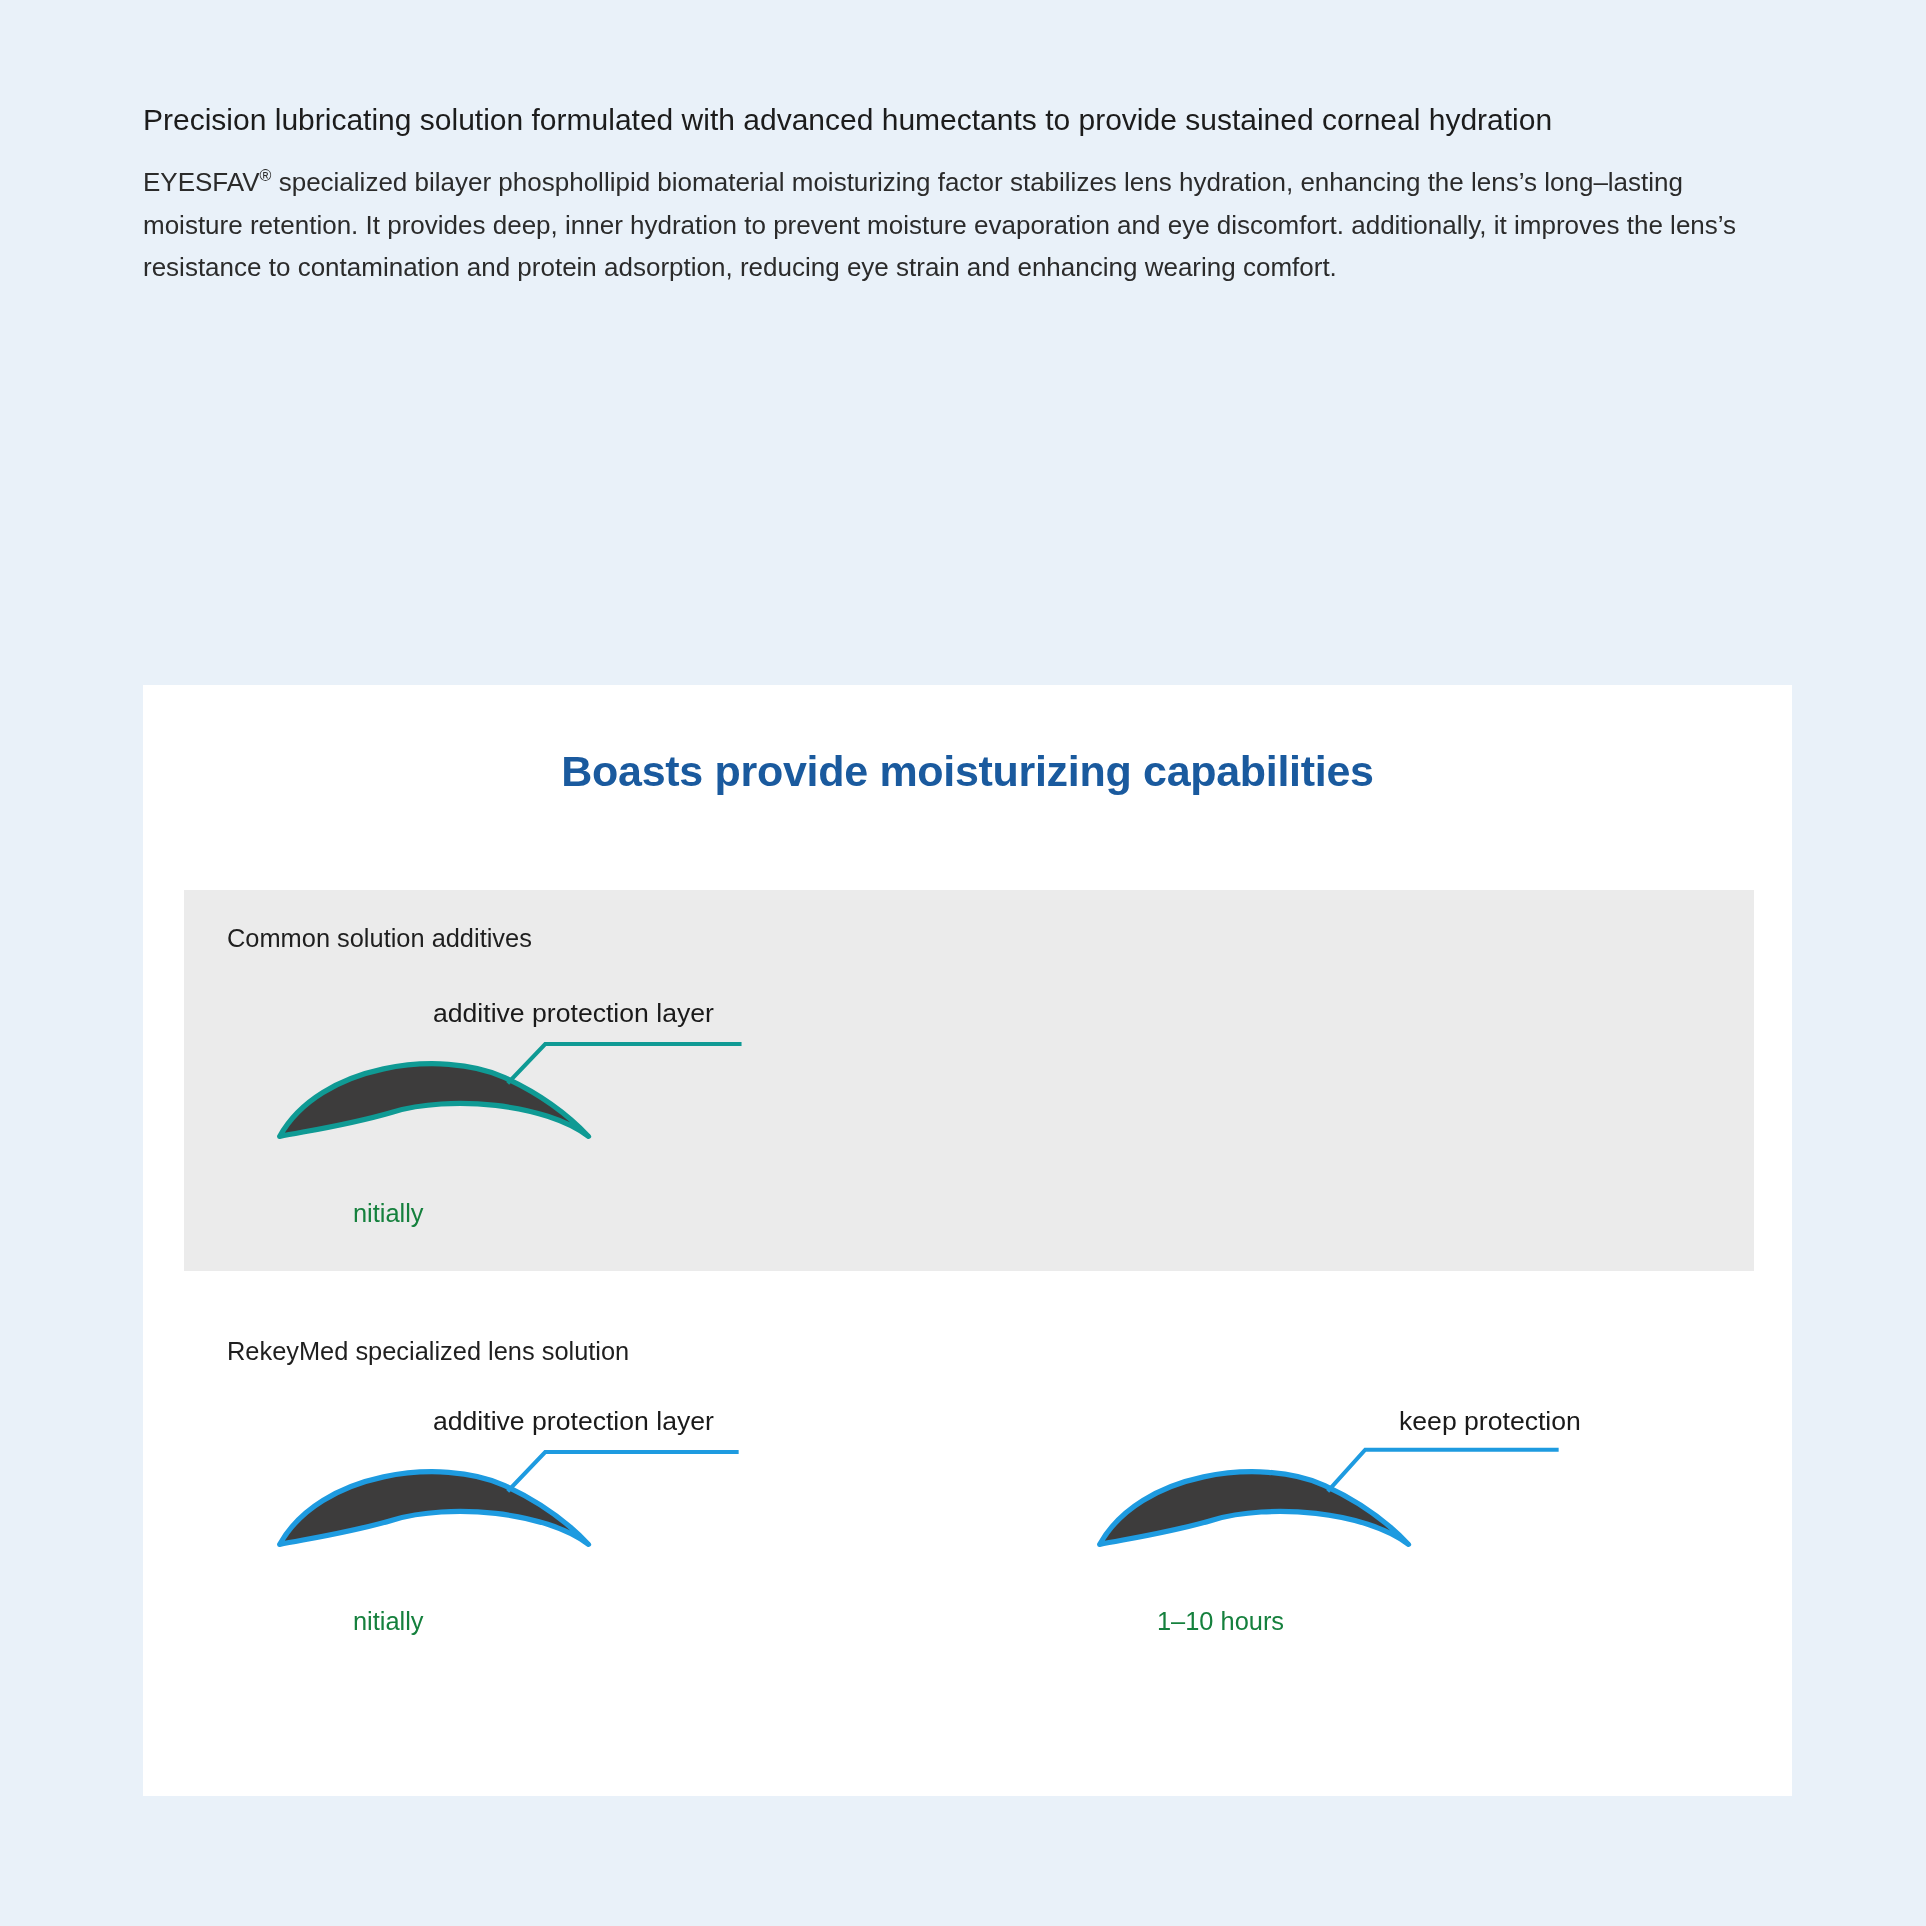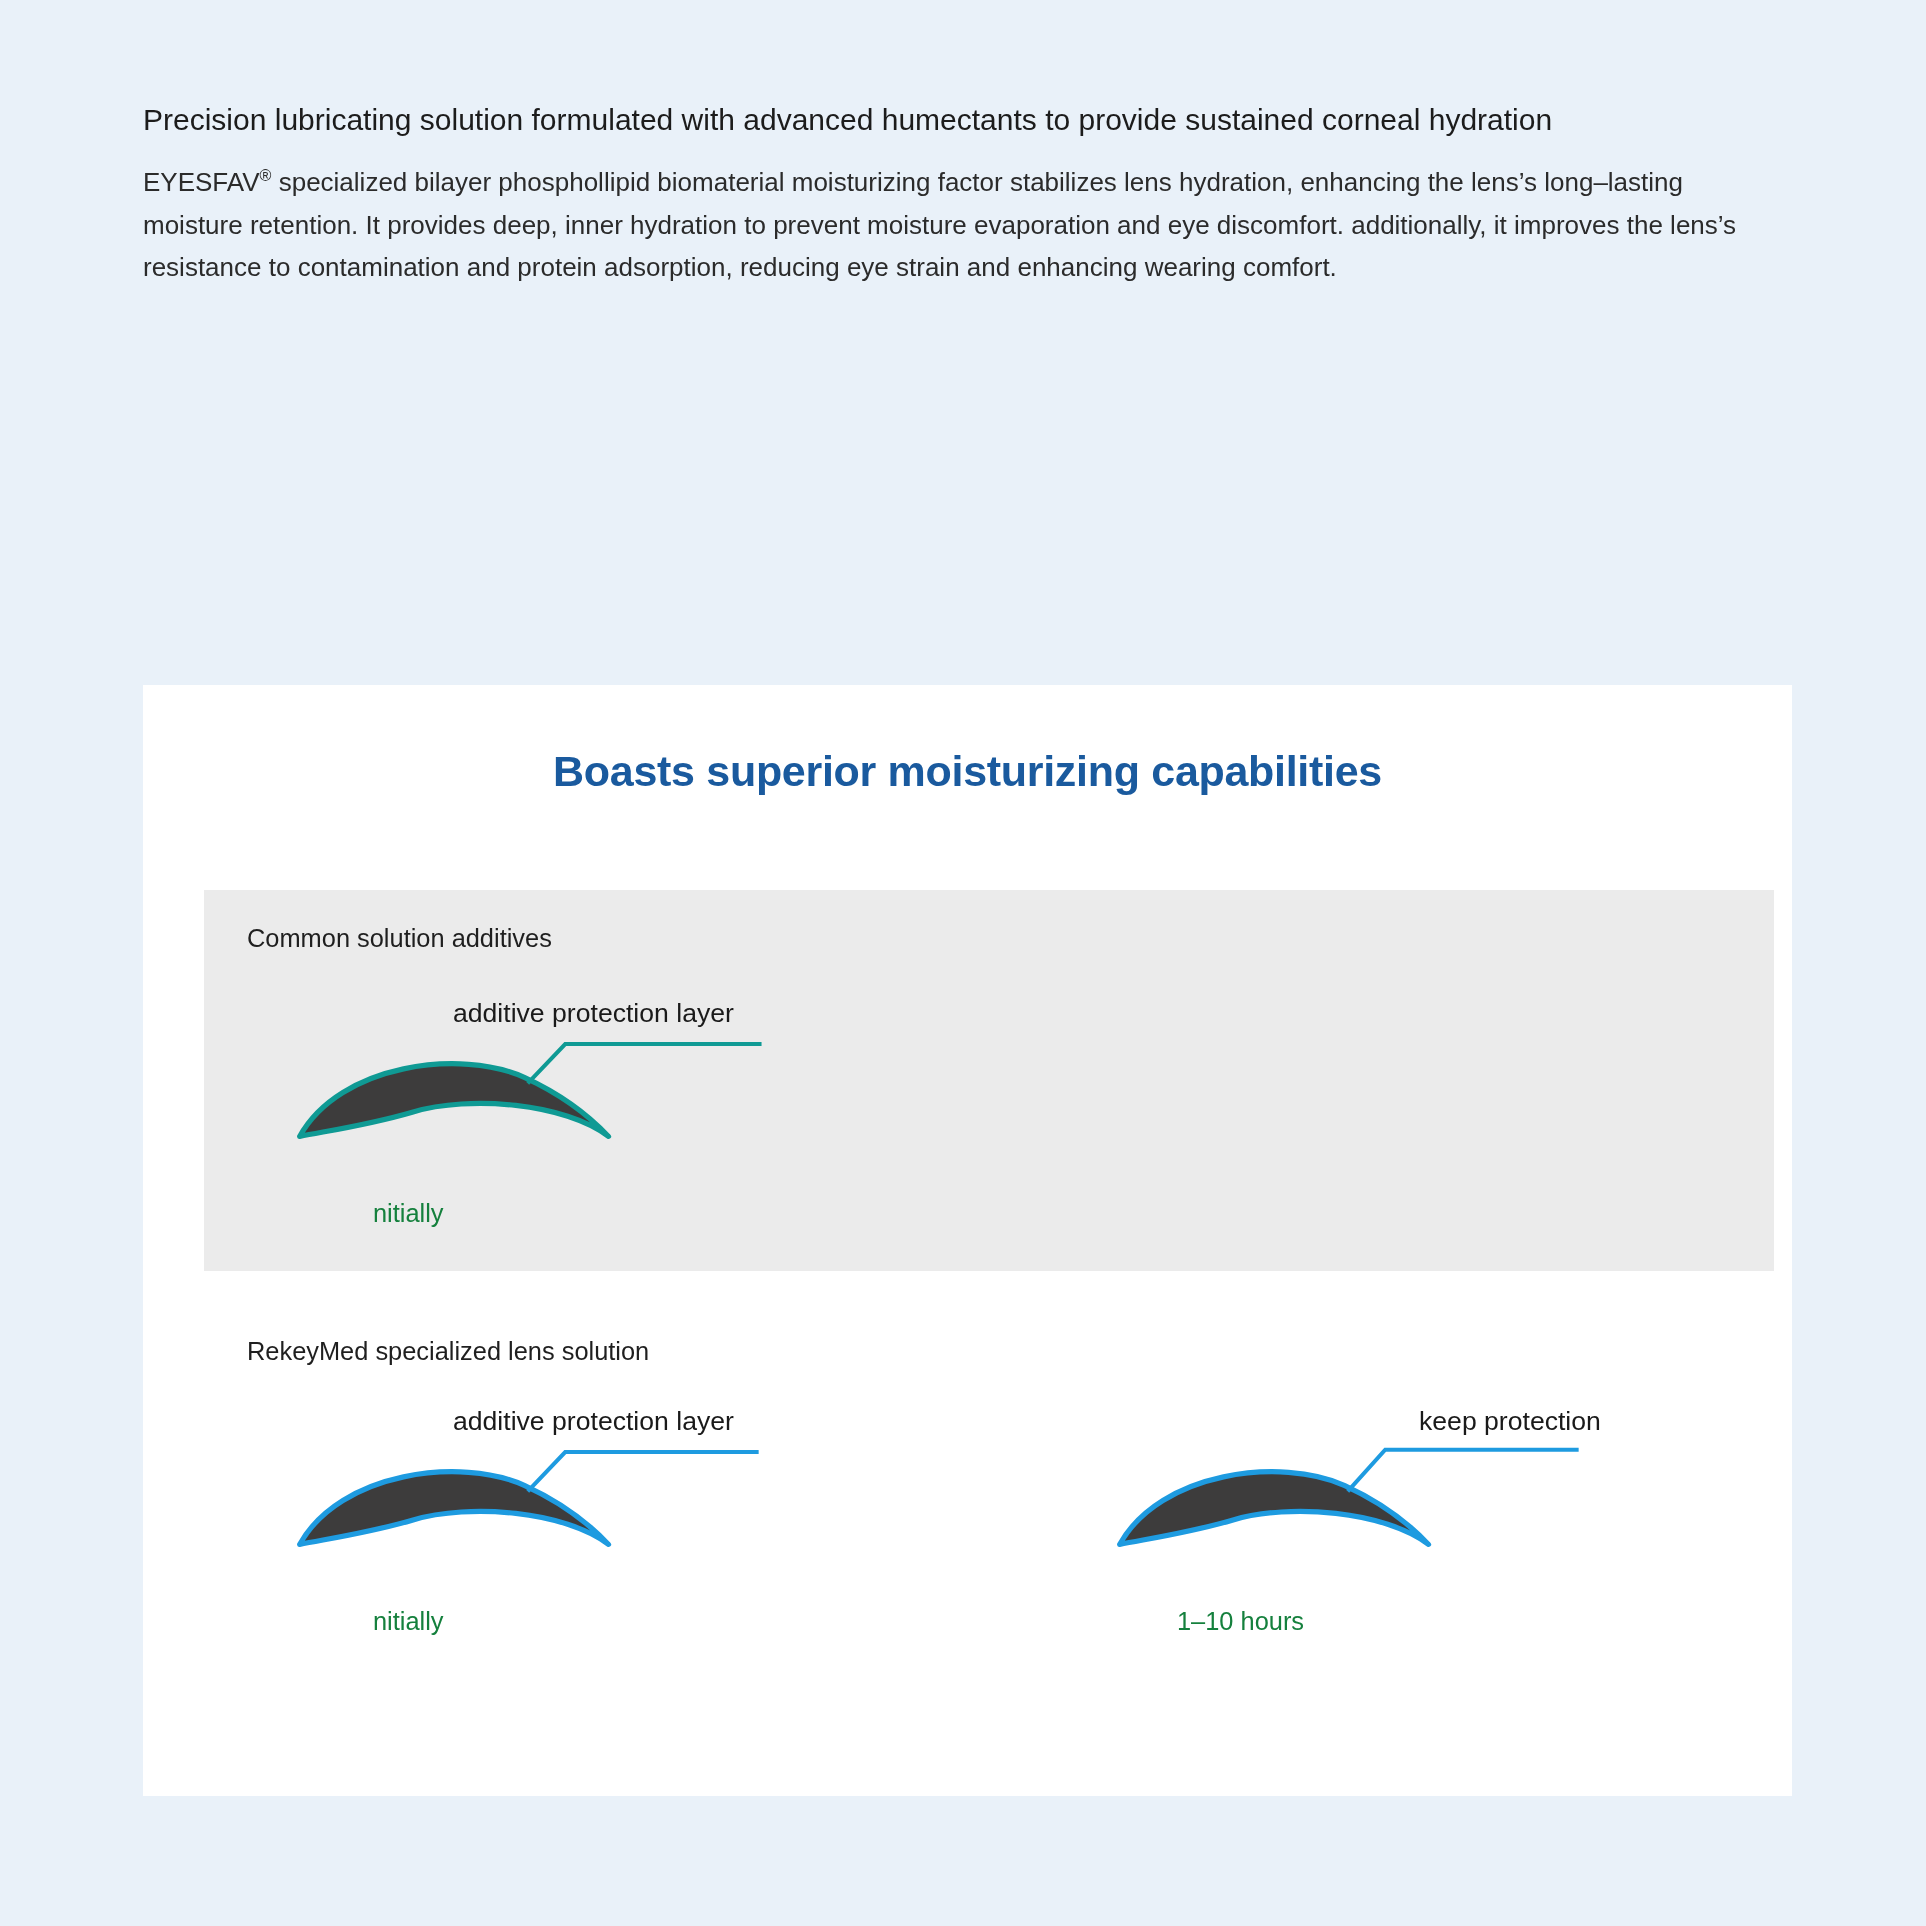--- a/index.html
+++ b/index.html
@@ -72,21 +72,20 @@
     font-weight: 700;
     color: #1a5a9e;
     letter-spacing: -0.3px;
   }
 
   
   .panel {
     position: absolute;
     left: 41px;
     width: 1570px;
-    margin-left: 20px;
   }
   .panel-common {
     top: 205px;
     height: 381px;
     background: #ebebeb;
   }
   .panel-rekey {
     top: 618px;
     height: 462px;
     background: #ffffff;
@@ -134,21 +133,21 @@
 </head>
 <body>
 
 <div class="header">
   <p class="page-subtitle">Precision lubricating solution formulated with advanced humectants to provide sustained corneal hydration</p>
   <p class="page-body"><span>EYESFAV</span><sup>®</sup><span> specialized bilayer phosphollipid biomaterial moisturizing factor stabilizes lens hydration, enhancing the lens’s long–lasting moisture retention. It provides deep, inner hydration to prevent moisture evaporation and eye discomfort. additionally, it improves the lens’s resistance to contamination and protein adsorption, reducing eye strain and enhancing wearing comfort.</span></p>
 </div>
 
 <div class="card">
 
-  <div class="card-heading">Boasts superior moisturizing capabilities</div>
+  <div class="card-heading">Boasts provide moisturizing capabilities</div>
 
   <div class="panel panel-common">
     <div class="panel-label">Common solution additives</div>
 
     <div class="figure fig-left fig-top">
       <div class="callout" style="left:214px; top:-10.4px;">additive protection layer</div>
       <svg class="lens-svg" viewBox="0 0 1150 330">
         <path d="M105,222 C175,96 385,70 495,120 C560,150 610,190 640,222 C565,165 400,150 300,180 C225,202 155,212 105,222 Z" fill="#3d3c3c" stroke="#0f9a94" stroke-width="9" stroke-linejoin="round" stroke-linecap="round"></path>
         <polyline points="500,130 565,62 905,62" fill="none" stroke="#0f9a94" stroke-width="7"></polyline>
       </svg>

